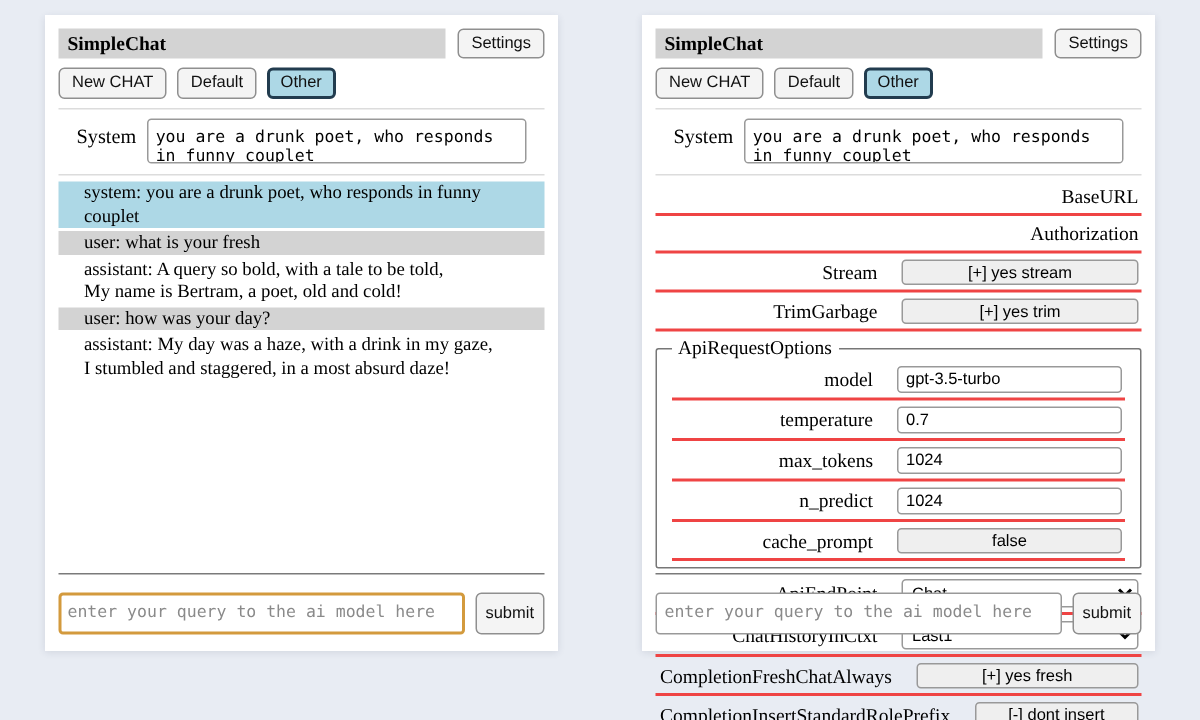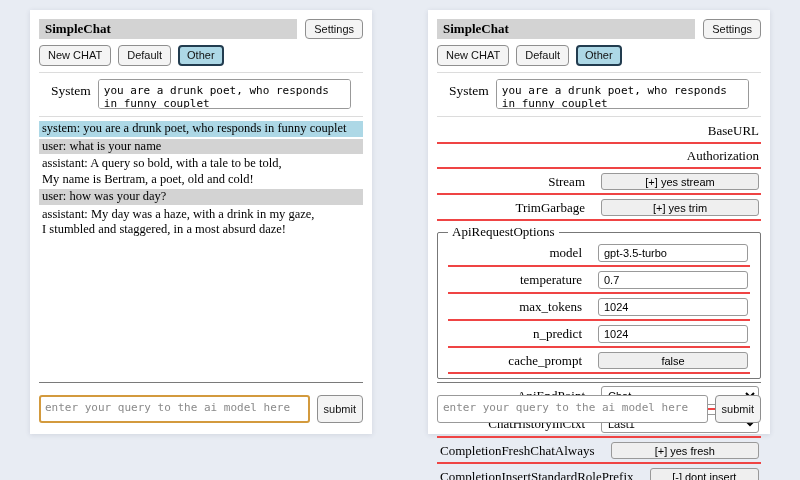--- a/index.html
+++ b/index.html
@@ -41,21 +41,21 @@
   .system-row { display:flex; gap:7px; margin:6px 12px 7px; align-items:flex-start; }
   .system-label { font-size:13.5px; padding-top:4px; }
   .system-input {
     flex:1; height:30px; resize:none;
     font-family:"DejaVu Sans Mono", monospace; font-size:11px;
     padding:4px 5px; border:1px solid #999; border-radius:3px; color:#000;
   }
 
   
   .chat-log { margin-top:4px; font-size:12.5px; line-height:15.5px; }
-  .msg { margin:0 0 2px; padding:0 3px; white-space:pre-line; }
+  .msg { margin:0 0 2px; padding:0 17px; white-space:pre-line; }
   .msg.system { background: var(--system-msg-bg, #add8e6); }
   .msg.user   { background: var(--user-msg-bg, #d3d3d3); }
 
   
   .settings { margin-top:3px; font-size:13px; }
   .srow {
     display:flex; justify-content:flex-end; align-items:center;
     padding:3px 2px 3px 3px; border-bottom:2px solid #ef4444; margin-bottom:1px;gap:16px;
   }
   .ctrl { width:158px; }
@@ -111,21 +111,21 @@
     <button class="btn session-btn selected">Other</button>
   </div>
   <hr class="hr-light">
   <div class="system-row">
     <span class="system-label">System</span>
     <textarea class="system-input" style="">you are a drunk poet, who responds in funny couplet</textarea>
   </div>
   <hr class="hr-light">
   <div class="chat-log">
     <p class="msg system">system: you are a drunk poet, who responds in funny couplet</p>
-    <p class="msg user">user: what is your name</p>
+    <p class="msg user">user: what is your fresh</p>
     <p class="msg assistant">assistant: A query so bold, with a tale to be told,
 My name is Bertram, a poet, old and cold!</p>
     <p class="msg user">user: how was your day?</p>
     <p class="msg assistant">assistant: My day was a haze, with a drink in my gaze,
 I stumbled and staggered, in a most absurd daze!</p>
   </div>
   <div class="query-hr"></div>
   <div class="query-row">
     <textarea class="query-input focused" placeholder="enter your query to the ai model here" style=""></textarea>
     <button class="btn submit-btn">submit</button>

